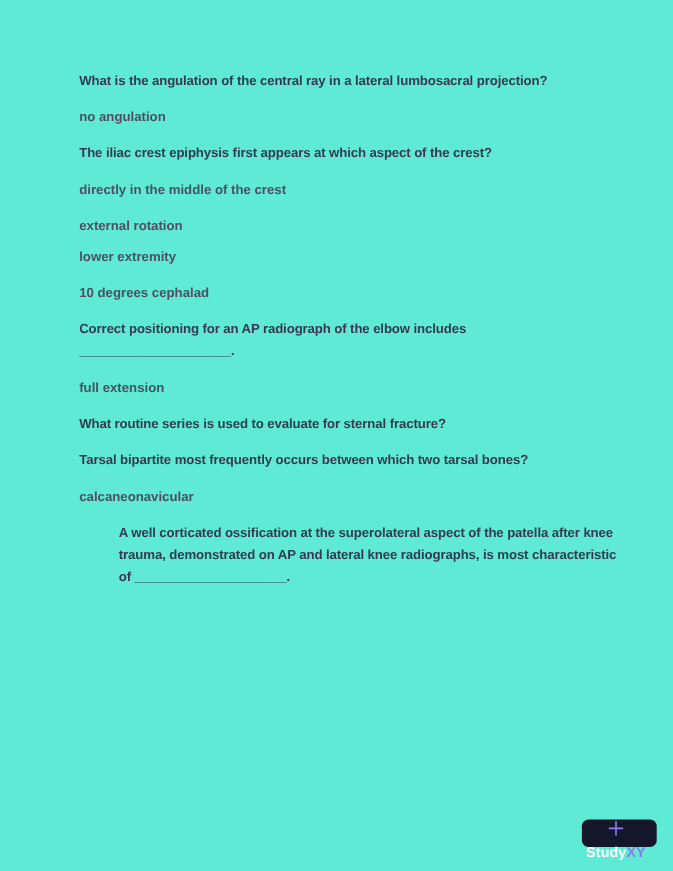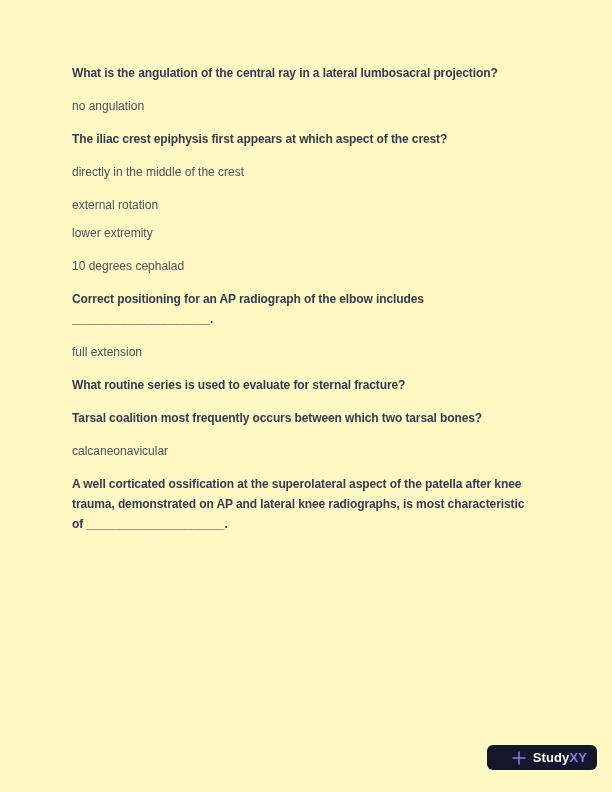--- a/index.html
+++ b/index.html
@@ -5,53 +5,54 @@
   html, body {
     margin: 0;
     padding: 0;
     background: #ffffff;
     font-family: "Liberation Sans", sans-serif;
   }
   .page {
     position: relative;
     width: 612px;
     height: 792px;
-    background: #fef9c3;
+    background: #5eead4;
     box-sizing: border-box;
     padding: 63px 68px 0 72px;
     overflow: hidden;
   }
   .block { margin: 0 0 13px 0; }
   .block.gap-lg { margin-bottom: 8px; }
-  .block.gap-sm { margin-bottom: 6px; }
+  .block.gap-sm { margin-bottom: 6px; margin-left: 36px; }
   .line {
     line-height: 20px;
     font-size: 12px;
     white-space: nowrap;
   }
   .question .line {
     font-weight: bold;
     color: #343a54;
     letter-spacing: -0.1px;
   }
   .answer .line {
-    font-weight: normal;
+    font-weight: bold;
     color: #4b5063;
   }
   .logo-badge {
     position: absolute;
     right: 15px;
     bottom: 22px;
     height: 25px;
     display: flex;
     align-items: center;
     gap: 6px;
-    padding: 0 10px 0 24px;
+    padding: 0 10px 0 4px;
     background: #14172a;
     border-radius: 6px;
+    flex-direction: column;
   }
   .logo-plus {
     display: inline-flex;
     align-items: center;
     justify-content: center;
   }
   .logo-word {
     font-size: 13px;
     font-weight: bold;
     color: #ffffff;
@@ -102,21 +103,21 @@
   <div class="block answer">
     <div class="line">full extension</div>
   </div>
 
   <div class="block question">
     <div class="line">What routine series is used to evaluate for sternal fracture?</div>
   </div>
 
 
   <div class="block question">
-    <div class="line">Tarsal coalition most frequently occurs between which two tarsal bones?</div>
+    <div class="line">Tarsal bipartite most frequently occurs between which two tarsal bones?</div>
   </div>
 
   <div class="block answer">
     <div class="line">calcaneonavicular</div>
   </div>
 
   <div class="block question gap-sm">
     <div class="line">A well corticated ossification at the superolateral aspect of the patella after knee</div>
     <div class="line">trauma, demonstrated on AP and lateral knee radiographs, is most characteristic</div>
     <div class="line">of _____________________.</div>

